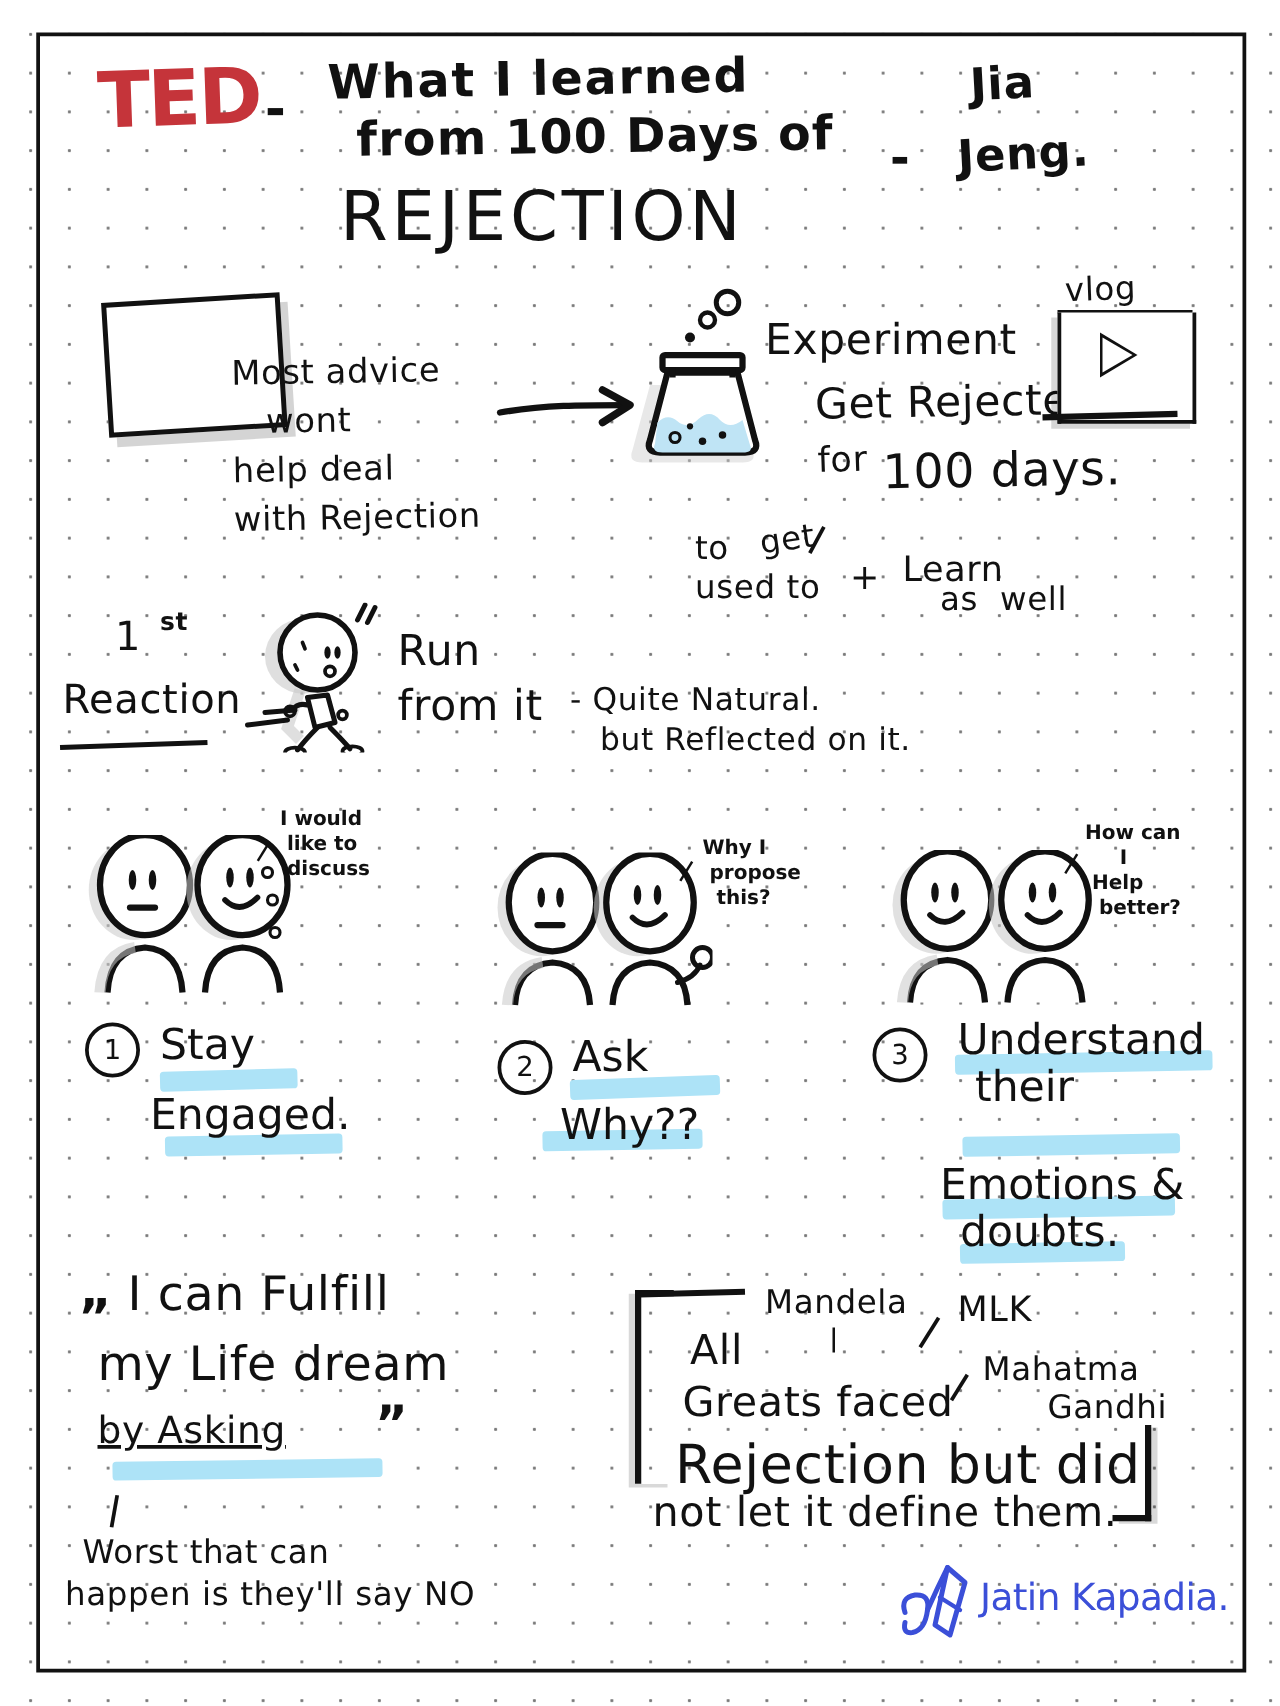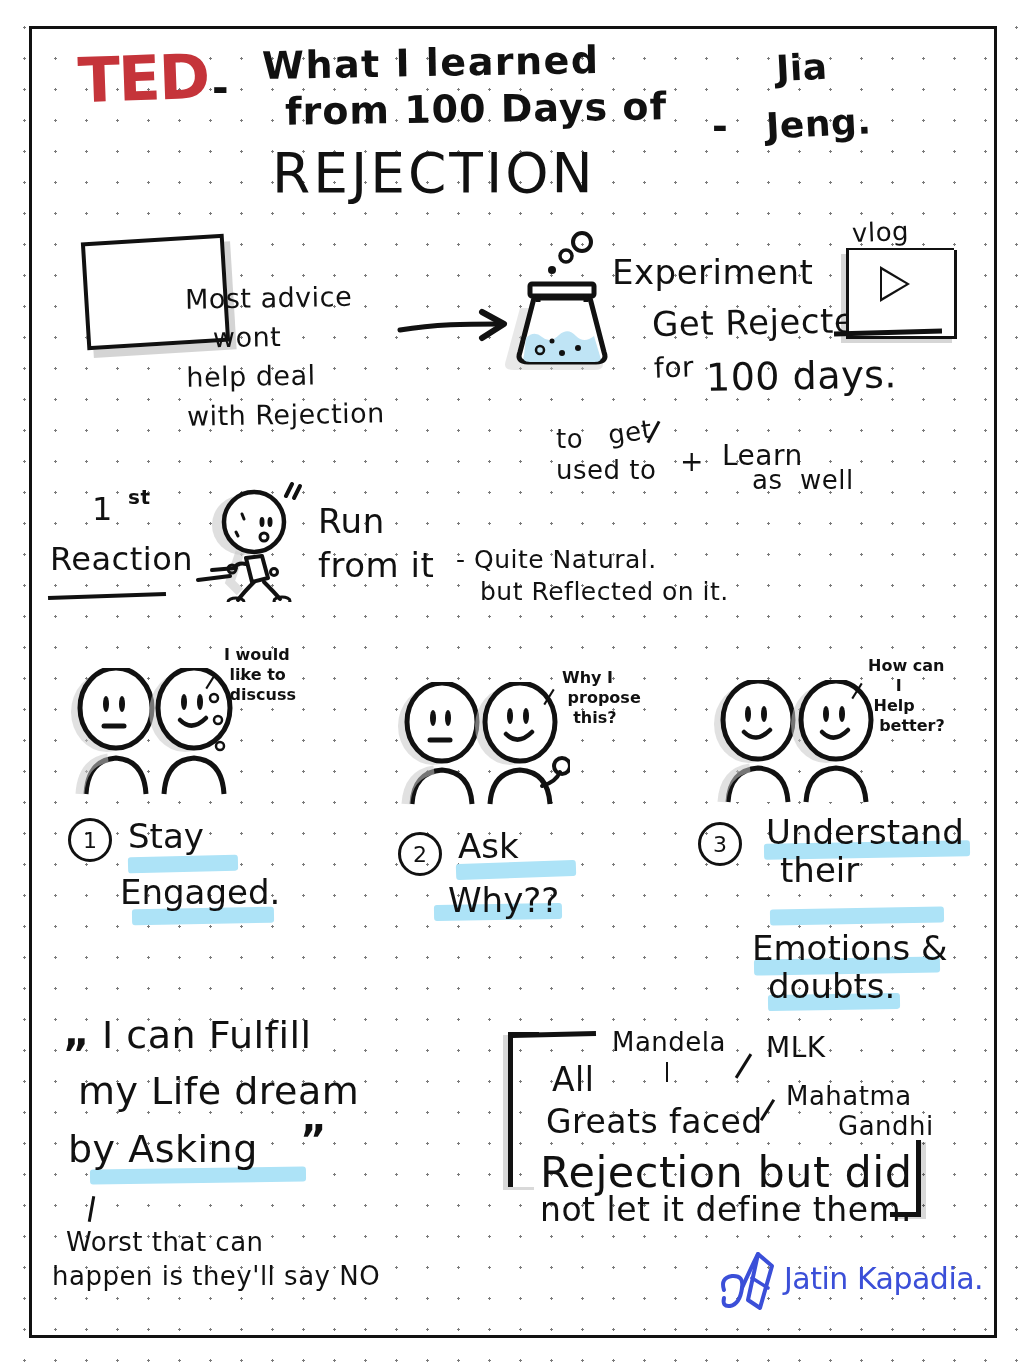--- a/index.html
+++ b/index.html
@@ -285,21 +285,21 @@
   }
 
   
   #quote-open {
     left: 62px; top: 1012px;
     font-size: 40px; font-weight: 700;
     transform: rotate(180deg);
   }
   #quote-l1 { left: 102px; top: 1014px; font-size: 38px; font-weight: 500; }
   #quote-l2 { left: 78px; top: 1070px; font-size: 38px; font-weight: 500; }
-  #quote-l3 { left: 68px; top: 1128px; font-size: 38px; font-weight: 500; z-index: 2; }
+  #quote-l3 { left: 78px; top: 1128px; font-size: 30px; font-weight: 500; z-index: 2; text-decoration: underline; }
   #quote-close { left: 300px; top: 1118px; font-size: 40px; font-weight: 700; }
   #quote-hl {
     left: 90px; top: 1168px;
     width: 216px; height: 15px;
     transform: rotate(-0.8deg);
   }
   #worst-tick {
     position: absolute;
     left: 90px; top: 1196px;
     width: 3px; height: 26px;
@@ -353,21 +353,21 @@
   #greats-gandhi-tick {
     position: absolute;
     left: 766px; top: 1098px;
     width: 3px; height: 24px;
     background: #111;
     transform: rotate(32deg);
   }
   #greats-all { left: 552px; top: 1062px; font-size: 33px; font-weight: 500; }
   #greats-l2 { left: 546px; top: 1104px; font-size: 33px; font-weight: 500; }
   #greats-l3 { left: 540px; top: 1148px; font-size: 43px; font-weight: 500; }
-  #greats-l4 { left: 540px; top: 1192px; font-size: 33px; font-weight: 500; }
+  #greats-l4 { left: 522px; top: 1192px; font-size: 33px; font-weight: 500; }
 
   
   #signature-mark { position: absolute; left: 718px; top: 1248px; }
   #signature-name {
     left: 784px; top: 1262px;
     font-size: 30px;
     font-weight: 500;
     letter-spacing: -0.5px;
   }
 </style>

